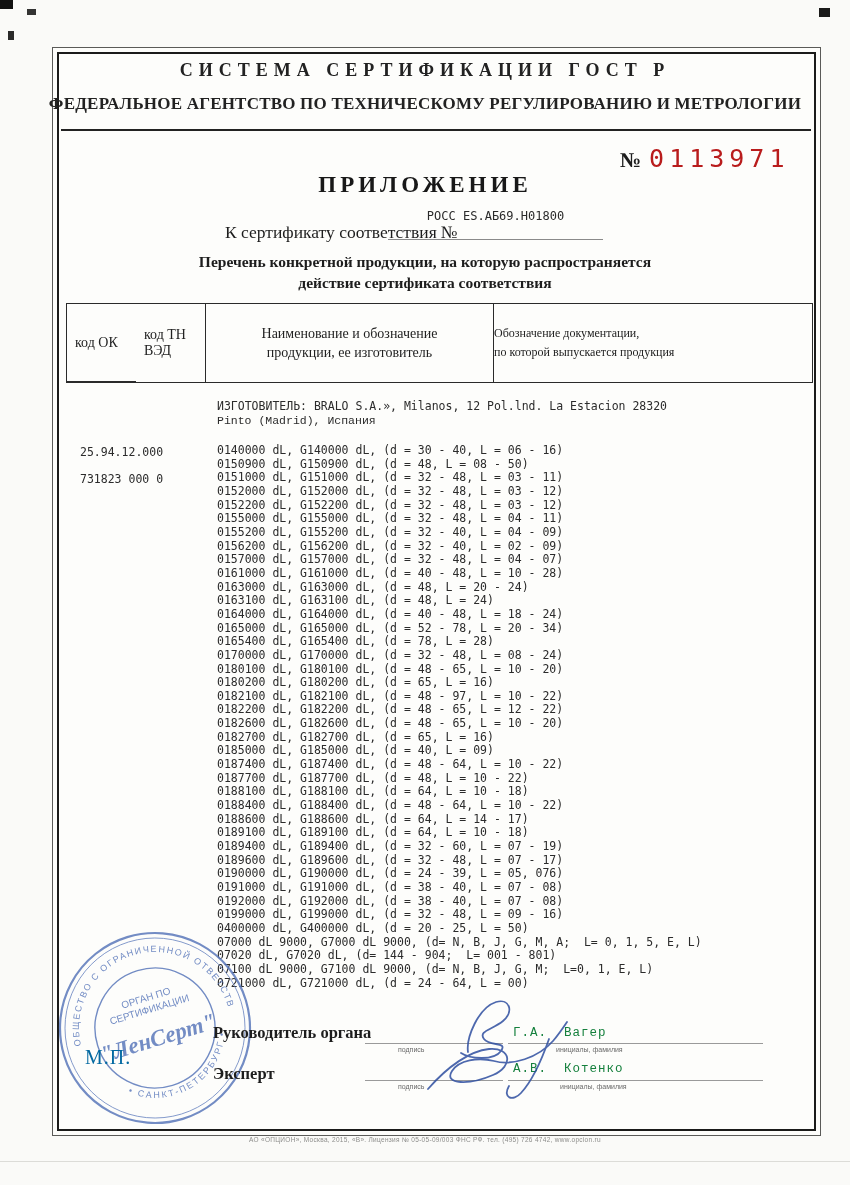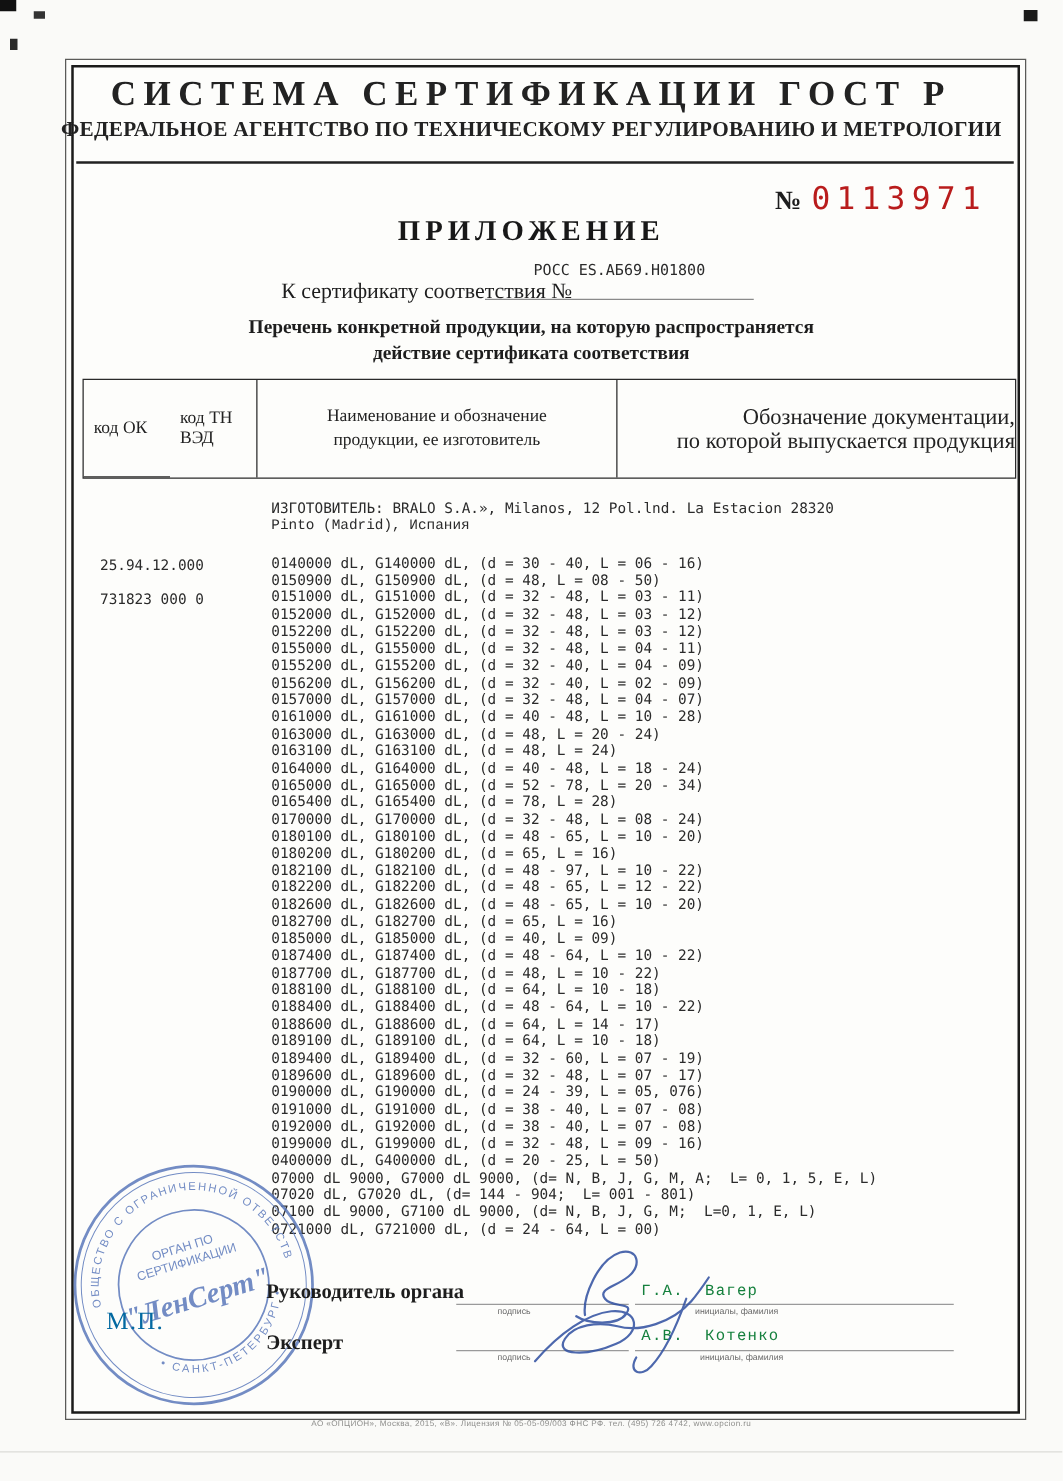--- a/index.html
+++ b/index.html
@@ -21,21 +21,21 @@
     position:absolute;left:52px;top:47px;width:767px;height:1087px;
     border:1.5px solid #5a5a58;background:#fdfdfb;
   }
   .frame-inner{
     position:absolute;left:4px;top:4px;right:4px;bottom:4px;
     border:2.5px solid #1b1b1a;
   }
 
   .centered{position:absolute;left:0;width:100%;text-align:center;white-space:nowrap;}
 
-  .title-main{top:60px;font-size:28px;font-weight:bold;letter-spacing:6px;color:#222;}
+  .title-main{top:60px;font-size:18px;font-weight:bold;letter-spacing:6px;color:#222;}
   .title-sub{top:94px;font-size:17px;font-weight:bold;letter-spacing:0.2px;color:#222;}
   .header-divider{position:absolute;left:61px;top:129px;width:750px;height:2px;background:#222;}
 
   .blank-no{position:absolute;left:620px;top:144px;white-space:nowrap;}
   .blank-no .nosign{font-size:21px;font-weight:bold;color:#1d1d1d;font-family:"Liberation Serif",serif;}
   .blank-no .digits{
     font-family:"DejaVu Sans Mono", monospace;
     font-size:25px;color:#b91c1c;letter-spacing:5px;margin-left:8px;
   }
 
@@ -50,21 +50,21 @@
 
   .subtitle1{top:253px;font-size:15.5px;font-weight:bold;color:#1d1d1d;}
   .subtitle2{top:274px;font-size:15.5px;font-weight:bold;color:#1d1d1d;}
 
   
   .tbl{position:absolute;left:66px;top:303px;width:745px;height:78px;border:1.2px solid #2a2a2a;display:flex;}
   .tbl .c1{width:138px;border-right:1.2px solid #2a2a2a;display:flex;flex-direction:row;}
   .tbl .c1 .cell{flex:1;display:flex;align-items:center;padding-left:8px;font-size:14px;color:#222;}
   .tbl .c1 .cell.top{border-bottom:1.2px solid #2a2a2a;}
   .tbl .c2{width:287px;border-right:1.2px solid #2a2a2a;display:flex;flex-direction:column;justify-content:center;text-align:center;font-size:14px;color:#222;line-height:19px;}
-  .tbl .c3{flex:1;display:flex;flex-direction:column;justify-content:center;text-align:right;font-size:18px;color:#222;line-height:19px;}
+  .tbl .c3{flex:1;display:flex;flex-direction:column;justify-content:center;text-align:left;font-size:12px;color:#222;line-height:19px;}
 
   
   .mono{font-family:"DejaVu Sans Mono", monospace;color:#2b2b2b;white-space:pre;}
   .manuf1{position:absolute;left:217px;top:399px;font-size:11.5px;}
   .manuf2{position:absolute;left:217px;top:414px;font-size:11.5px;font-family:Liberation Mono, monospace;}
   .code-ok{position:absolute;left:80px;top:445px;font-size:11.5px;}
   .code-tnved{position:absolute;left:80px;top:472px;font-size:11.5px;}
   .product-list{position:absolute;left:217px;top:444px;}
   .product-line{font-size:11.5px;line-height:13.65px;font-family:"DejaVu Sans Mono",monospace;color:#2b2b2b;white-space:pre;}
 

